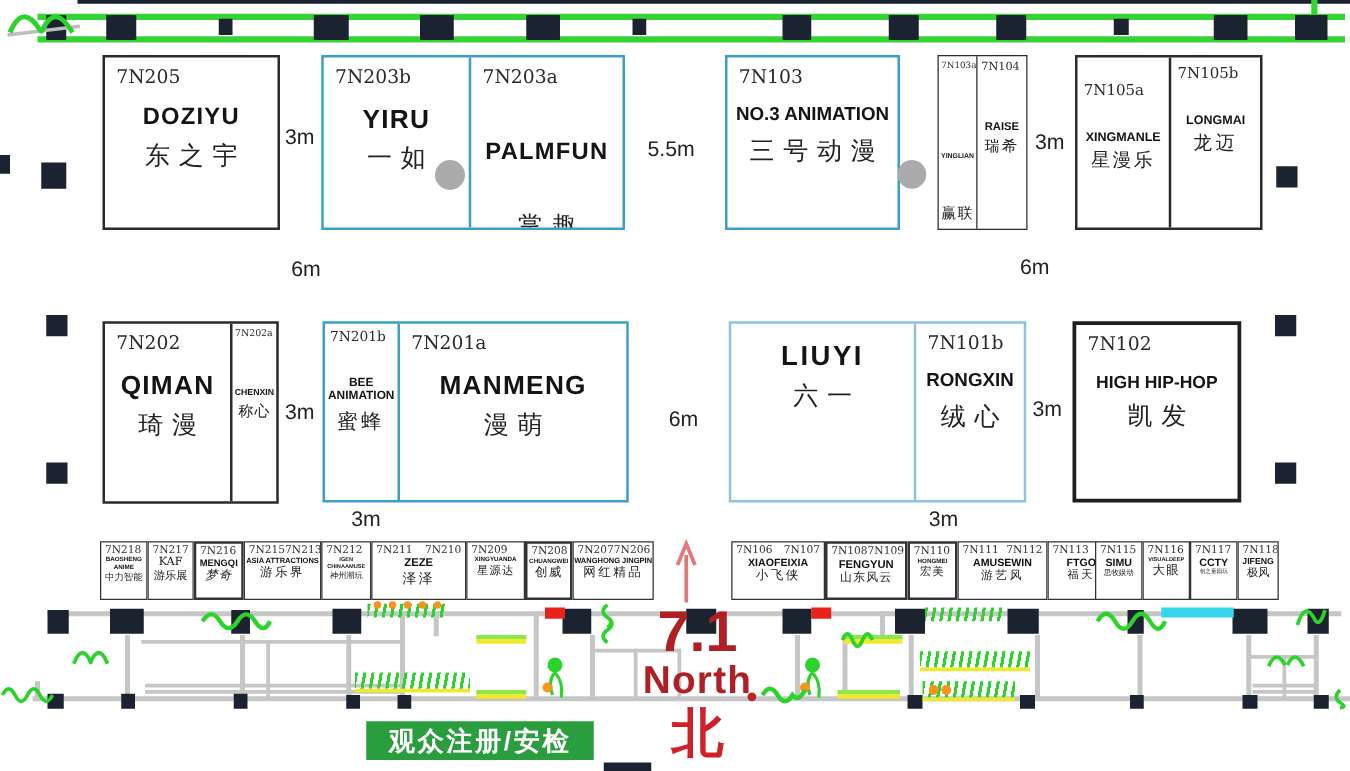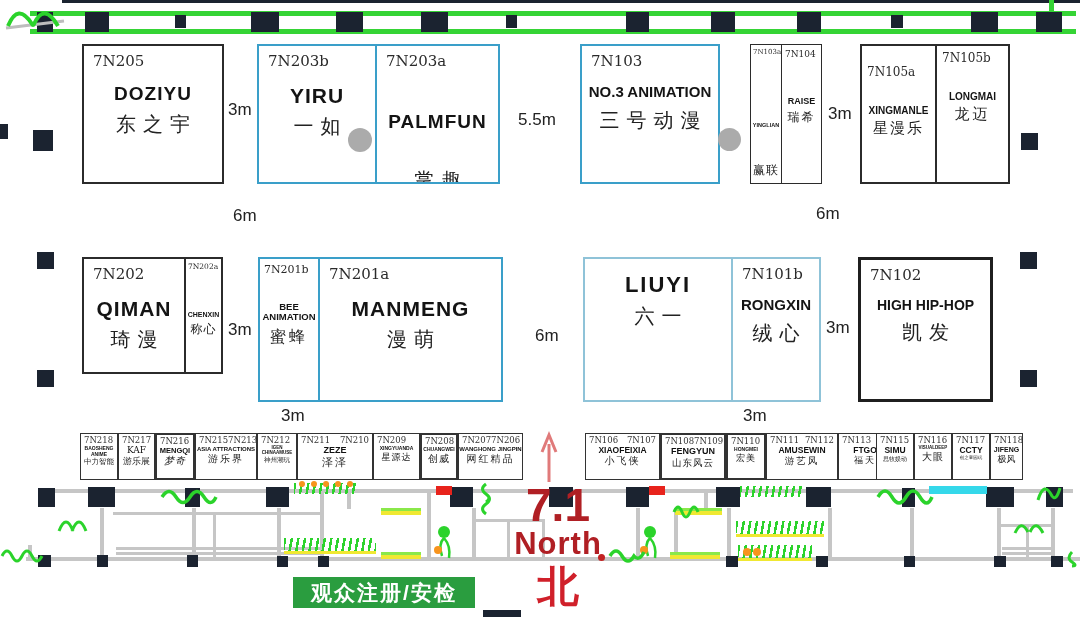--- a/index.html
+++ b/index.html
@@ -123,21 +123,21 @@
     <div class="cell" style="flex:1;">
       <div class="bid" style="font-size:12px;padding:5px 0 0 5px;">7N105b</div>
       <div class="ben" style="font-size:10px;margin-top:26px;letter-spacing:0;">LONGMAI</div>
       <div class="bzh" style="font-size:15px;letter-spacing:3px;text-indent:0;margin-top:3px;text-align:center;">龙迈</div>
     </div>
   </div>
 
   <div class="circle" style="left:348px;top:128px;width:24px;height:24px;"></div>
   <div class="circle" style="left:718px;top:128px;width:23px;height:23px;"></div>
 
-  <div class="grp" style="left:82px;top:257px;width:141px;height:117px;border:2px solid #2b2b2b;">
+  <div class="grp" style="left:82px;top:257px;width:141px;height:146px;border:2px solid #2b2b2b;">
     <div class="cell" style="width:102px;border-right:2px solid #2b2b2b;">
       <div class="bid">7N202</div>
       <div class="ben" style="font-size:21px;">QIMAN</div>
       <div class="bzh">琦漫</div>
     </div>
     <div class="cell" style="flex:1;">
       <div class="bid" style="font-size:7.5px;padding:3px 0 0 2px;">7N202a</div>
       <div class="ben" style="font-size:7px;margin-top:40px;letter-spacing:0;">CHENXIN</div>
       <div class="bzh" style="font-size:12px;letter-spacing:1px;text-indent:0;margin-top:2px;">称心</div>
     </div>

